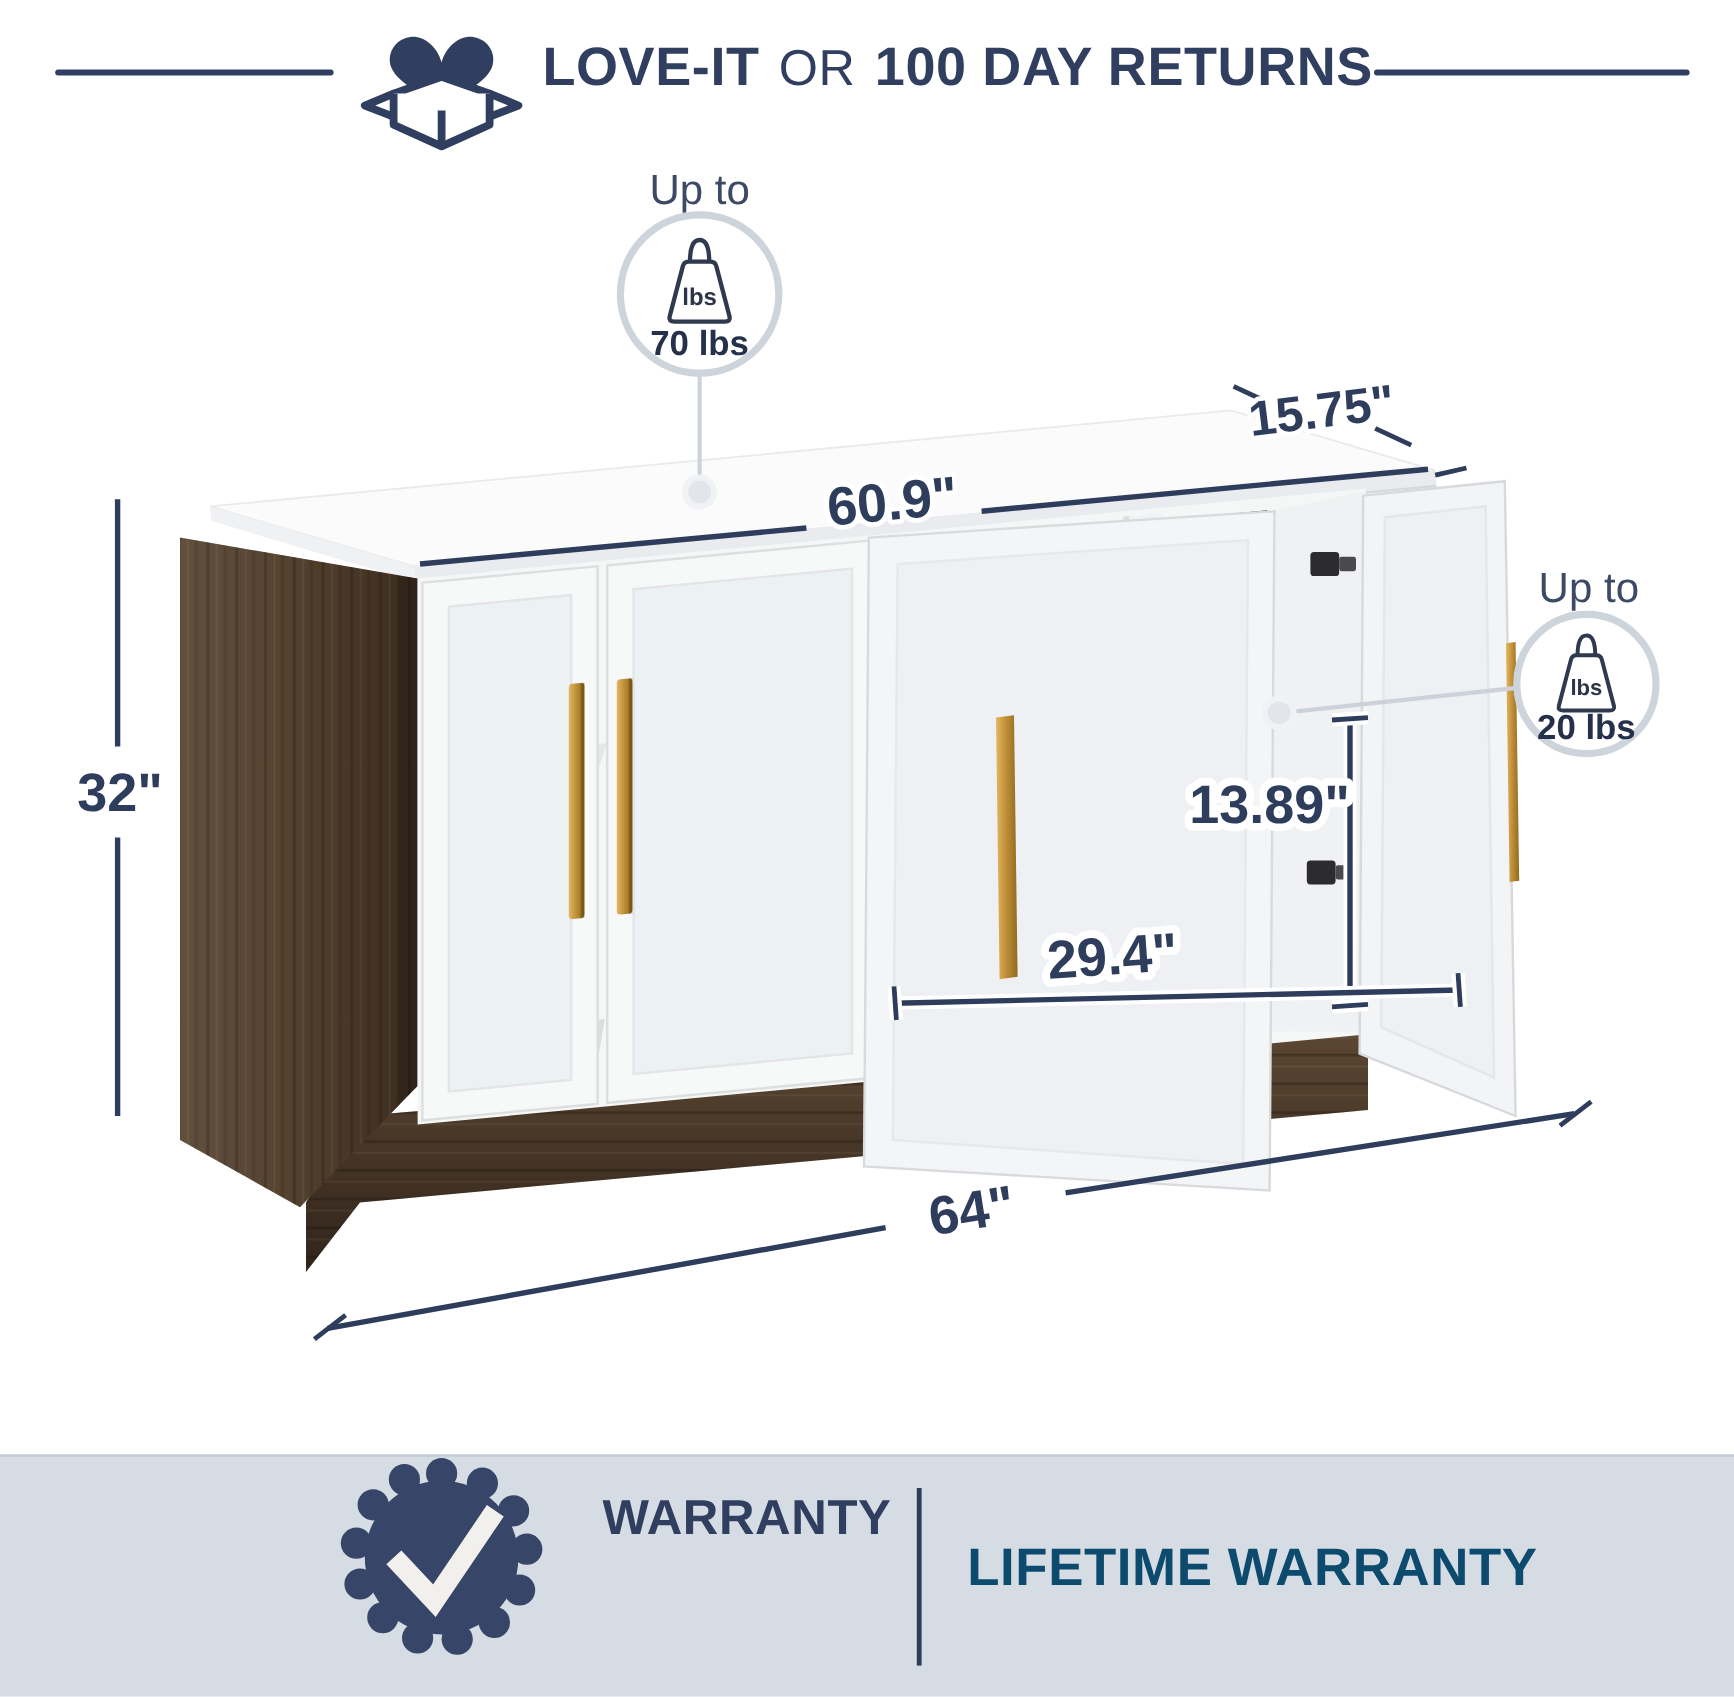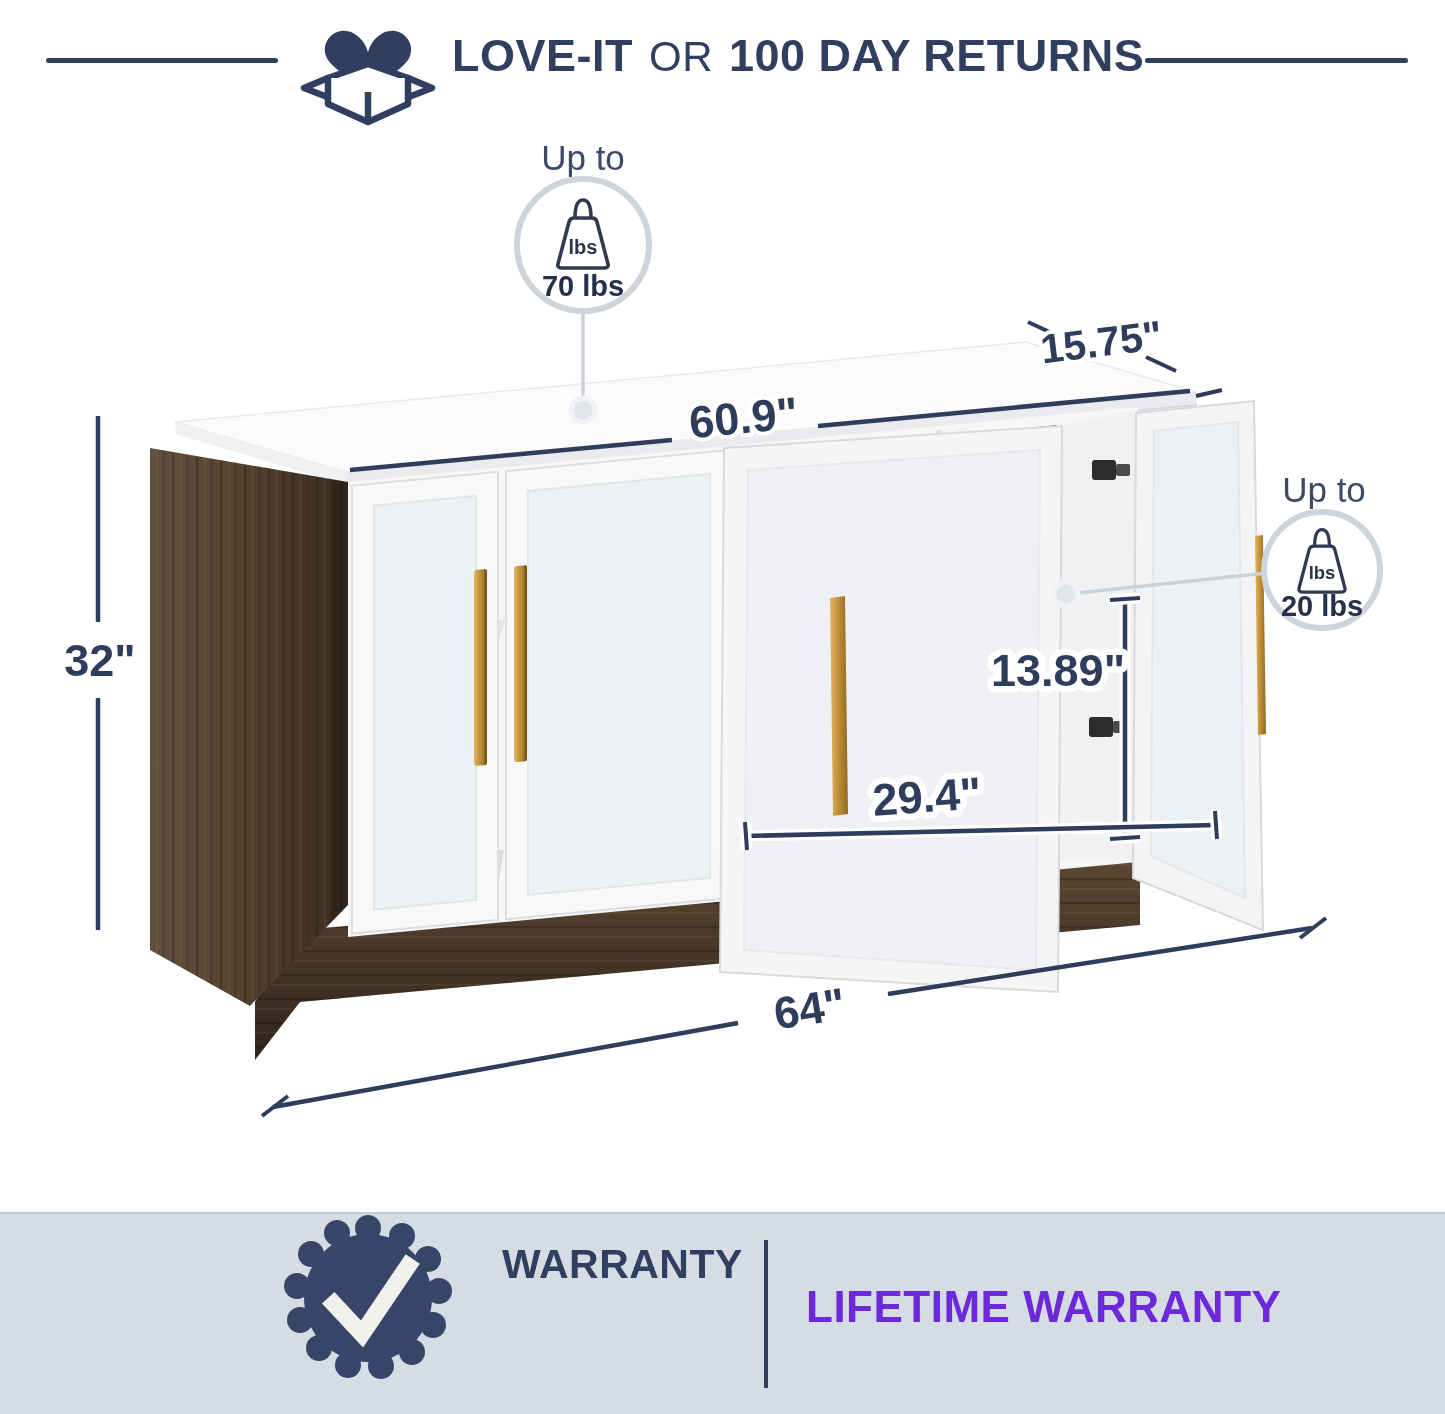--- a/index.html
+++ b/index.html
@@ -32,21 +32,21 @@
   .icon-lbs{font-size:20px;font-weight:600;fill:#2c3547;text-anchor:middle;}
 
   
   .band{position:absolute;left:0;top:1212px;width:1445px;height:202px;
         background:#d6dce3;border-top:2px solid #c5ccd5;}
   .seal{position:absolute;left:282px;top:1212px;width:172px;height:172px;}
   .guar{position:absolute;left:502px;top:1240px;color:#303e60;line-height:1.18;}
   .guar .l1{font-size:37px;font-weight:500;}
   .guar .l2{font-size:41px;font-weight:800;letter-spacing:.5px;}
   .vdiv{position:absolute;left:764px;top:1240px;width:4px;height:148px;background:#2e3d5c;}
-  .warr{position:absolute;left:806px;top:1282px;color:#6d28d9;font-size:44px;font-weight:800;letter-spacing:.5px;white-space:nowrap;}
+  .warr{position:absolute;left:806px;top:1282px;color:#0c4a6e;font-size:44px;font-weight:800;letter-spacing:.5px;white-space:nowrap;}
 </style>
 </head>
 <body>
 
 <div class="stage">
 
   <div class="hdr-rule left"></div>
   <div class="hdr-rule right"></div>
 
   <svg class="hdr-icon" viewBox="0 0 144 126">

